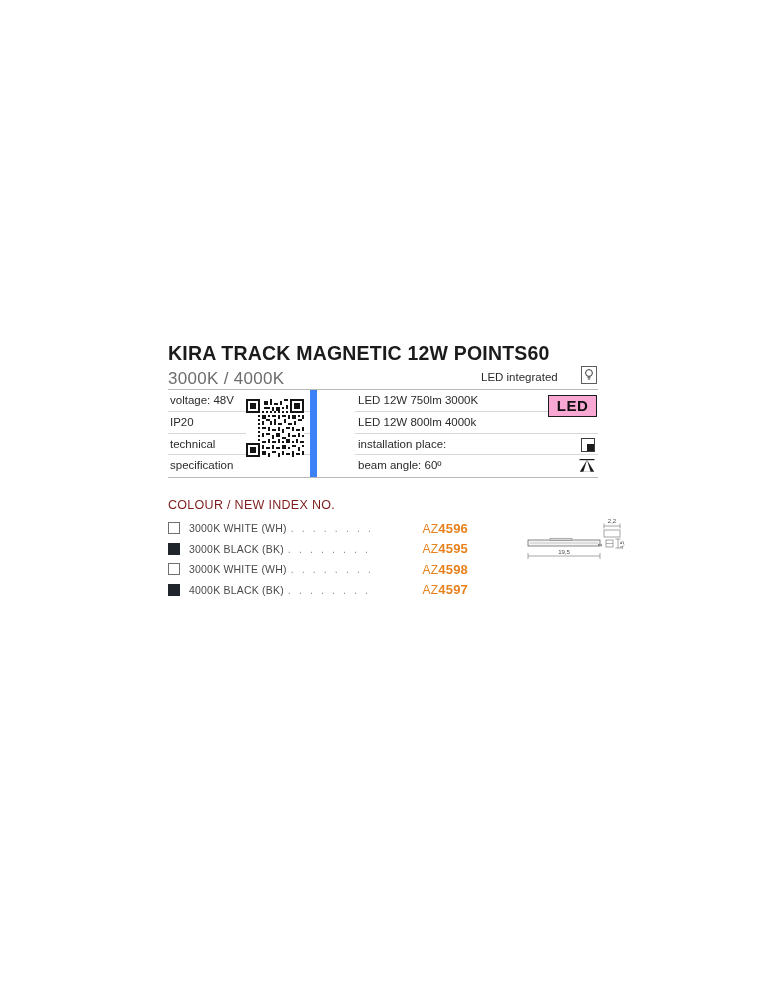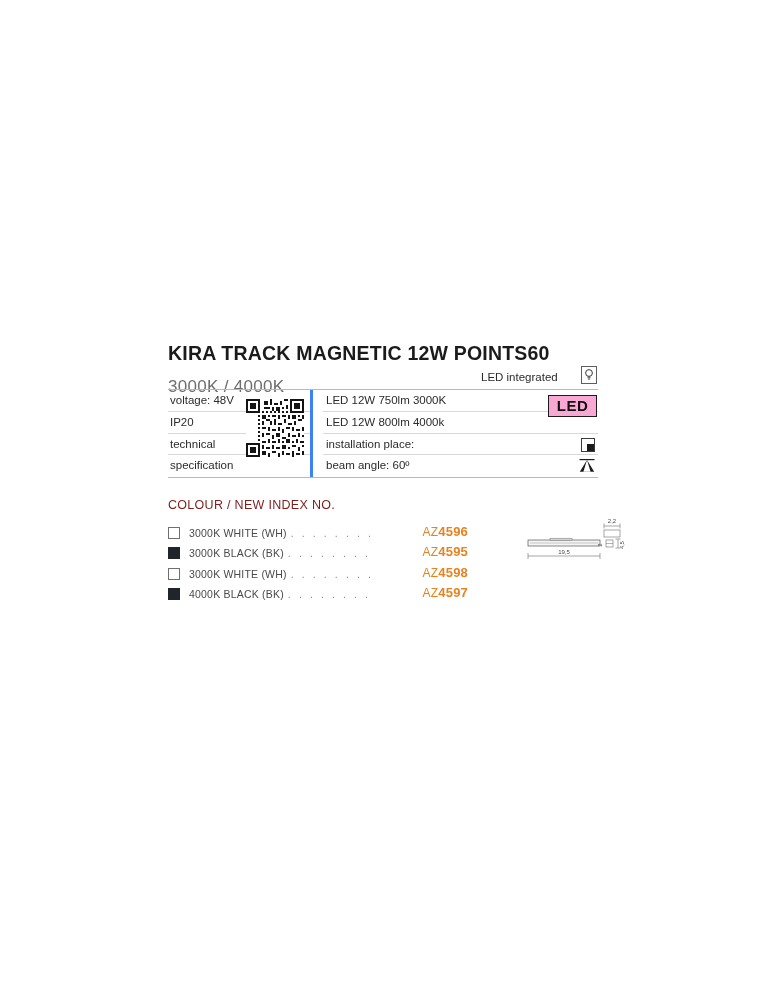--- a/index.html
+++ b/index.html
@@ -31,21 +31,21 @@
     width: 430px;
   }
   .product-title {
     font-size: 19.5px;
     font-weight: bold;
     letter-spacing: 0.2px;
     color: #1b1b1b;
     white-space: nowrap;
   }
   .product-subtitle {
-    margin-top: 12px;
+    margin-top: 4px;
     font-size: 17px;
     color: #6d6d6d;
     font-weight: normal;
     letter-spacing: 0.3px;
   }
 
   
   .spec-table {
     position: absolute;
     left: 168px;
@@ -53,21 +53,21 @@
     width: 430px;
     height: 87px;
     border-top: 1px solid #b9b9b9;
     border-bottom: 1px solid #b9b9b9;
   }
   .spec-left {
     position: absolute;
     left: 0; top: 0;
     width: 142px;
     height: 87px;
-    border-right: 3px solid #3b82f6;
+    border-right: 7px solid #3b82f6;
   }
   .spec-left .row {
     height: 21.75px;
     line-height: 21.75px;
     font-size: 11.5px;
     color: #2b2b2b;
     border-bottom: 1px solid #d8d8d8;
     padding-left: 2px;
     box-sizing: border-box;
     white-space: nowrap;
@@ -93,20 +93,21 @@
   .spec-right .row {
     height: 21.75px;
     line-height: 21.75px;
     font-size: 11.5px;
     color: #2b2b2b;
     border-bottom: 1px solid #d8d8d8;
     padding-left: 3px;
     box-sizing: border-box;
     white-space: nowrap;
     position: relative;
+    margin-left: 32px;
   }
   .spec-right .row:last-child { border-bottom: none; }
 
   
   .led-integrated {
     position: absolute;
     left: 481px;
     top: 371px;
     font-size: 11.5px;
     color: #2b2b2b;
@@ -180,21 +181,21 @@
   }
   .colour-list {
     position: absolute;
     left: 168px;
     top: 518px;
     width: 300px;
   }
   .colour-row {
     height: 20.5px;
     display: flex;
-    align-items: flex-end;
+    align-items: center;
     font-size: 10.5px;
     color: #4a4a4a;
     letter-spacing: 0.2px;
     white-space: nowrap;
   }
   .swatch {
     width: 12px;
     height: 12px;
     border: 1px solid #6f6f6f;
     box-sizing: border-box;

